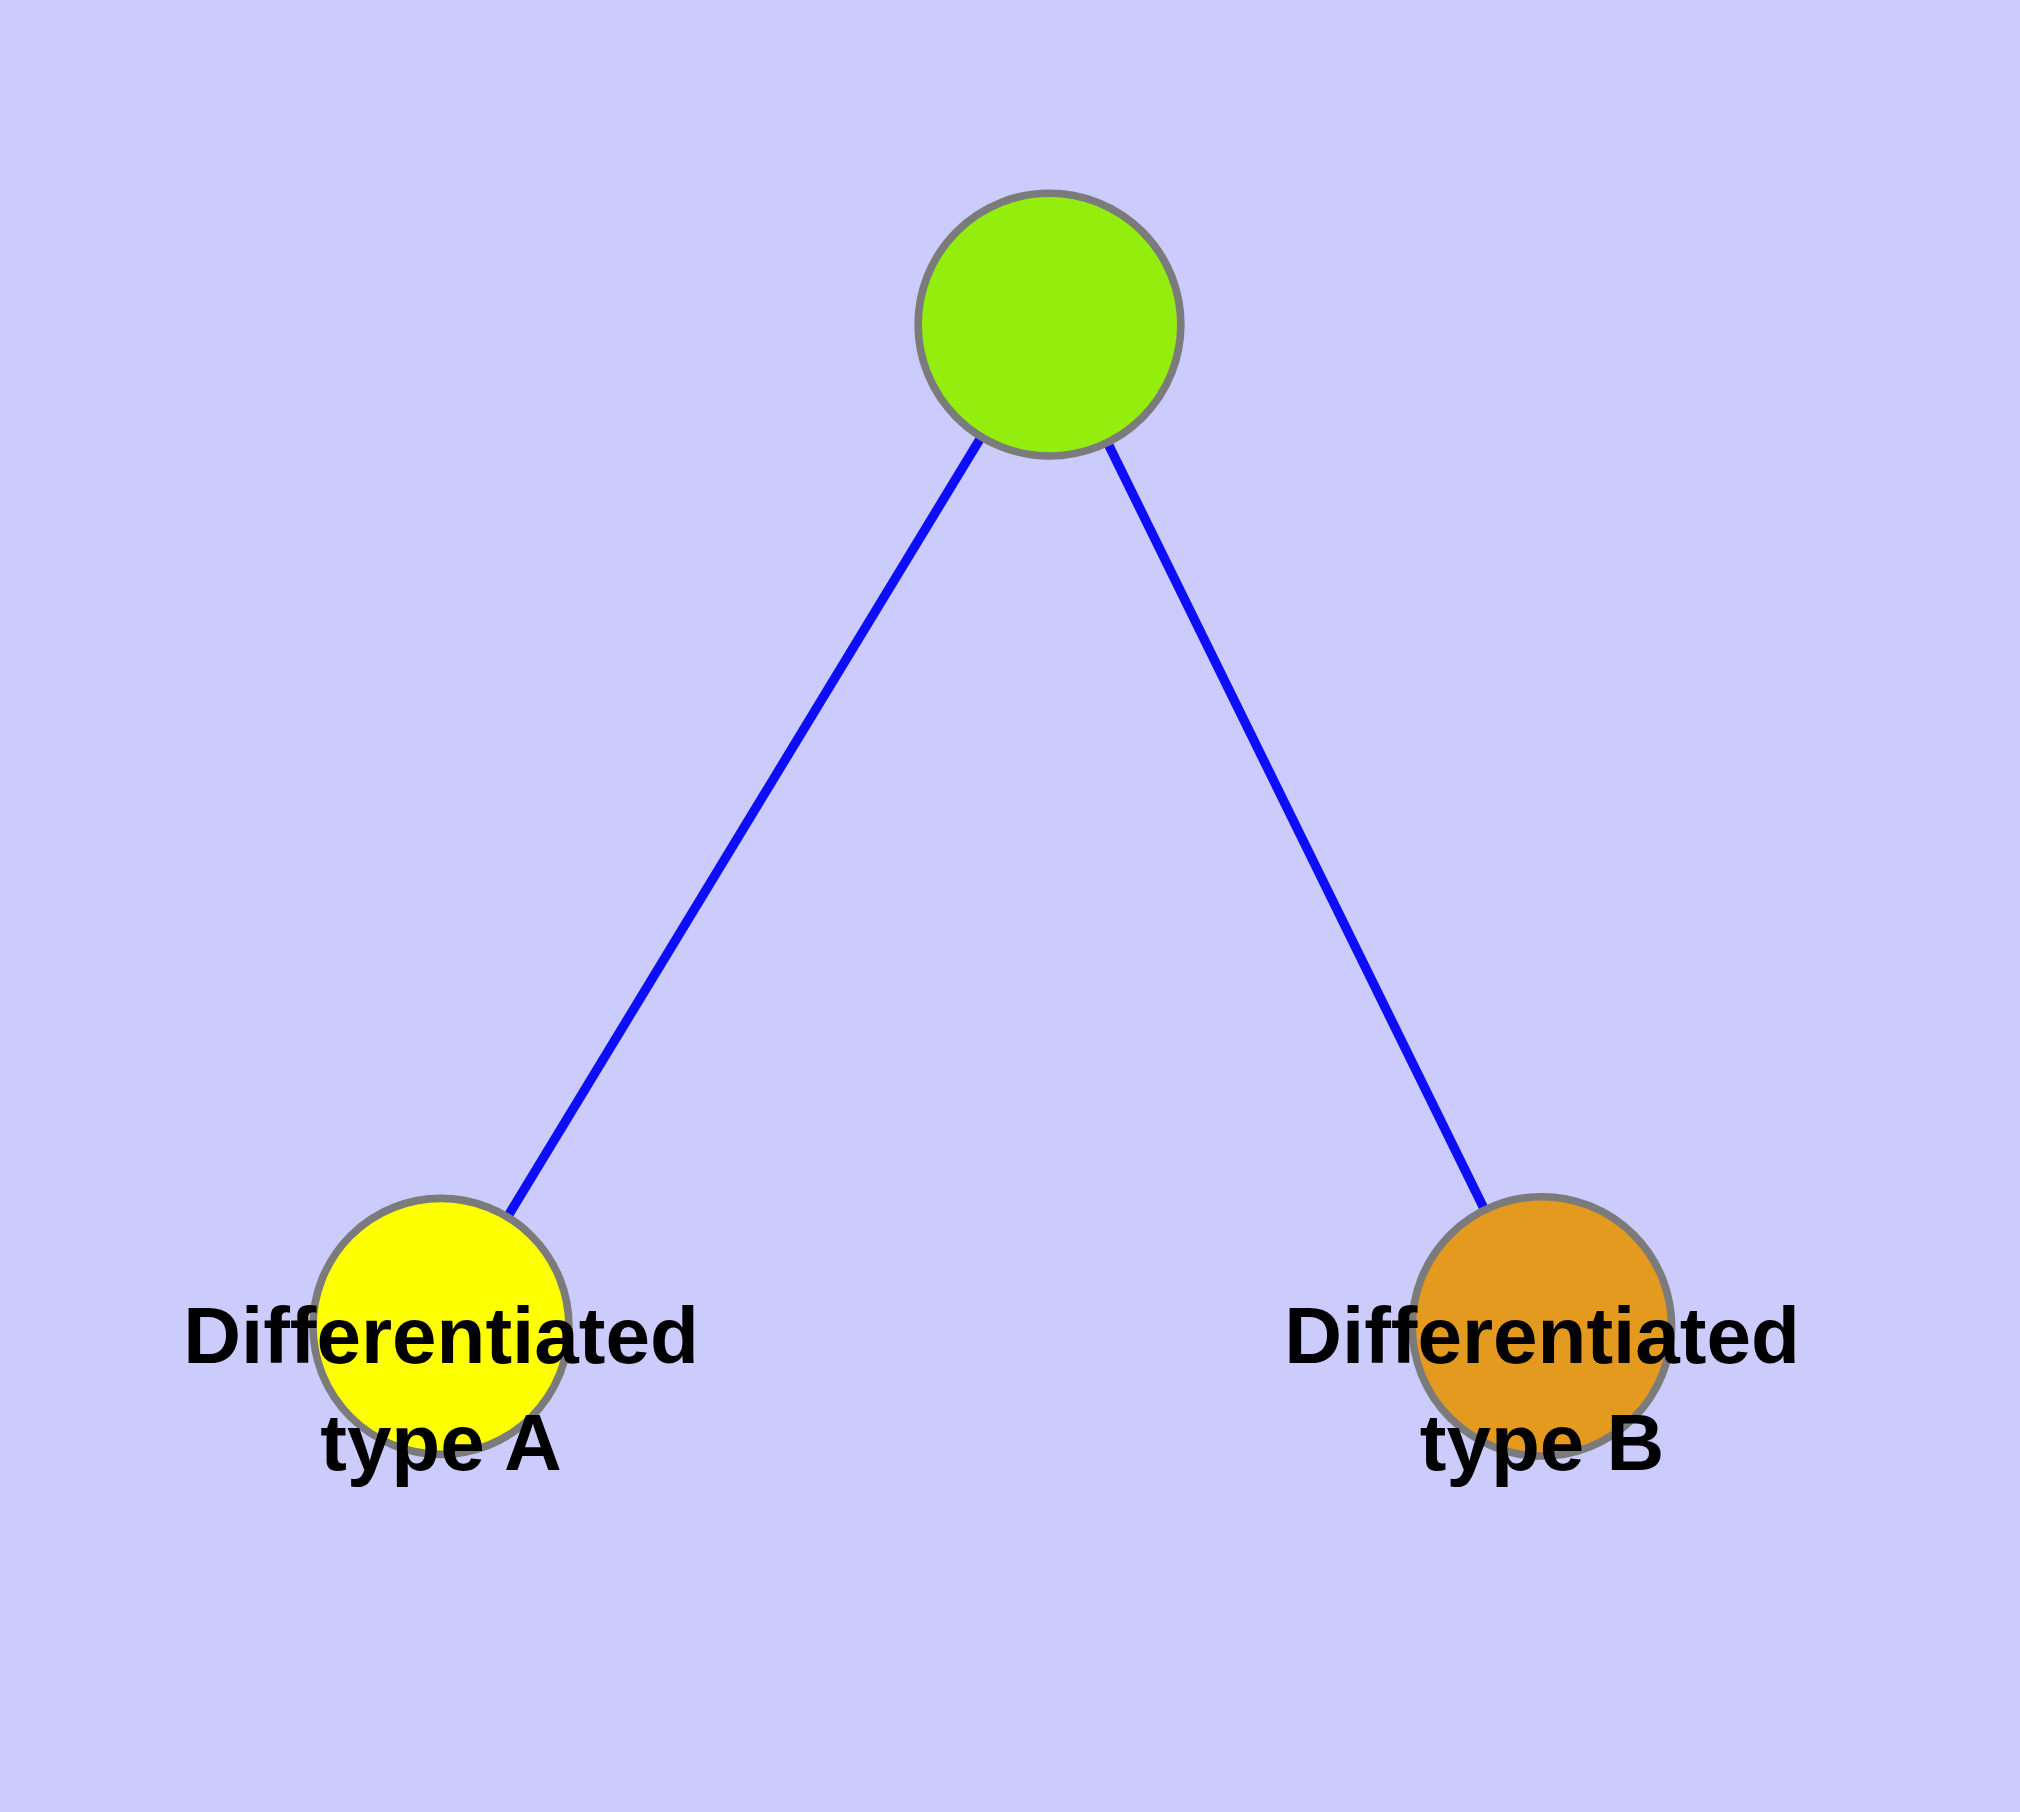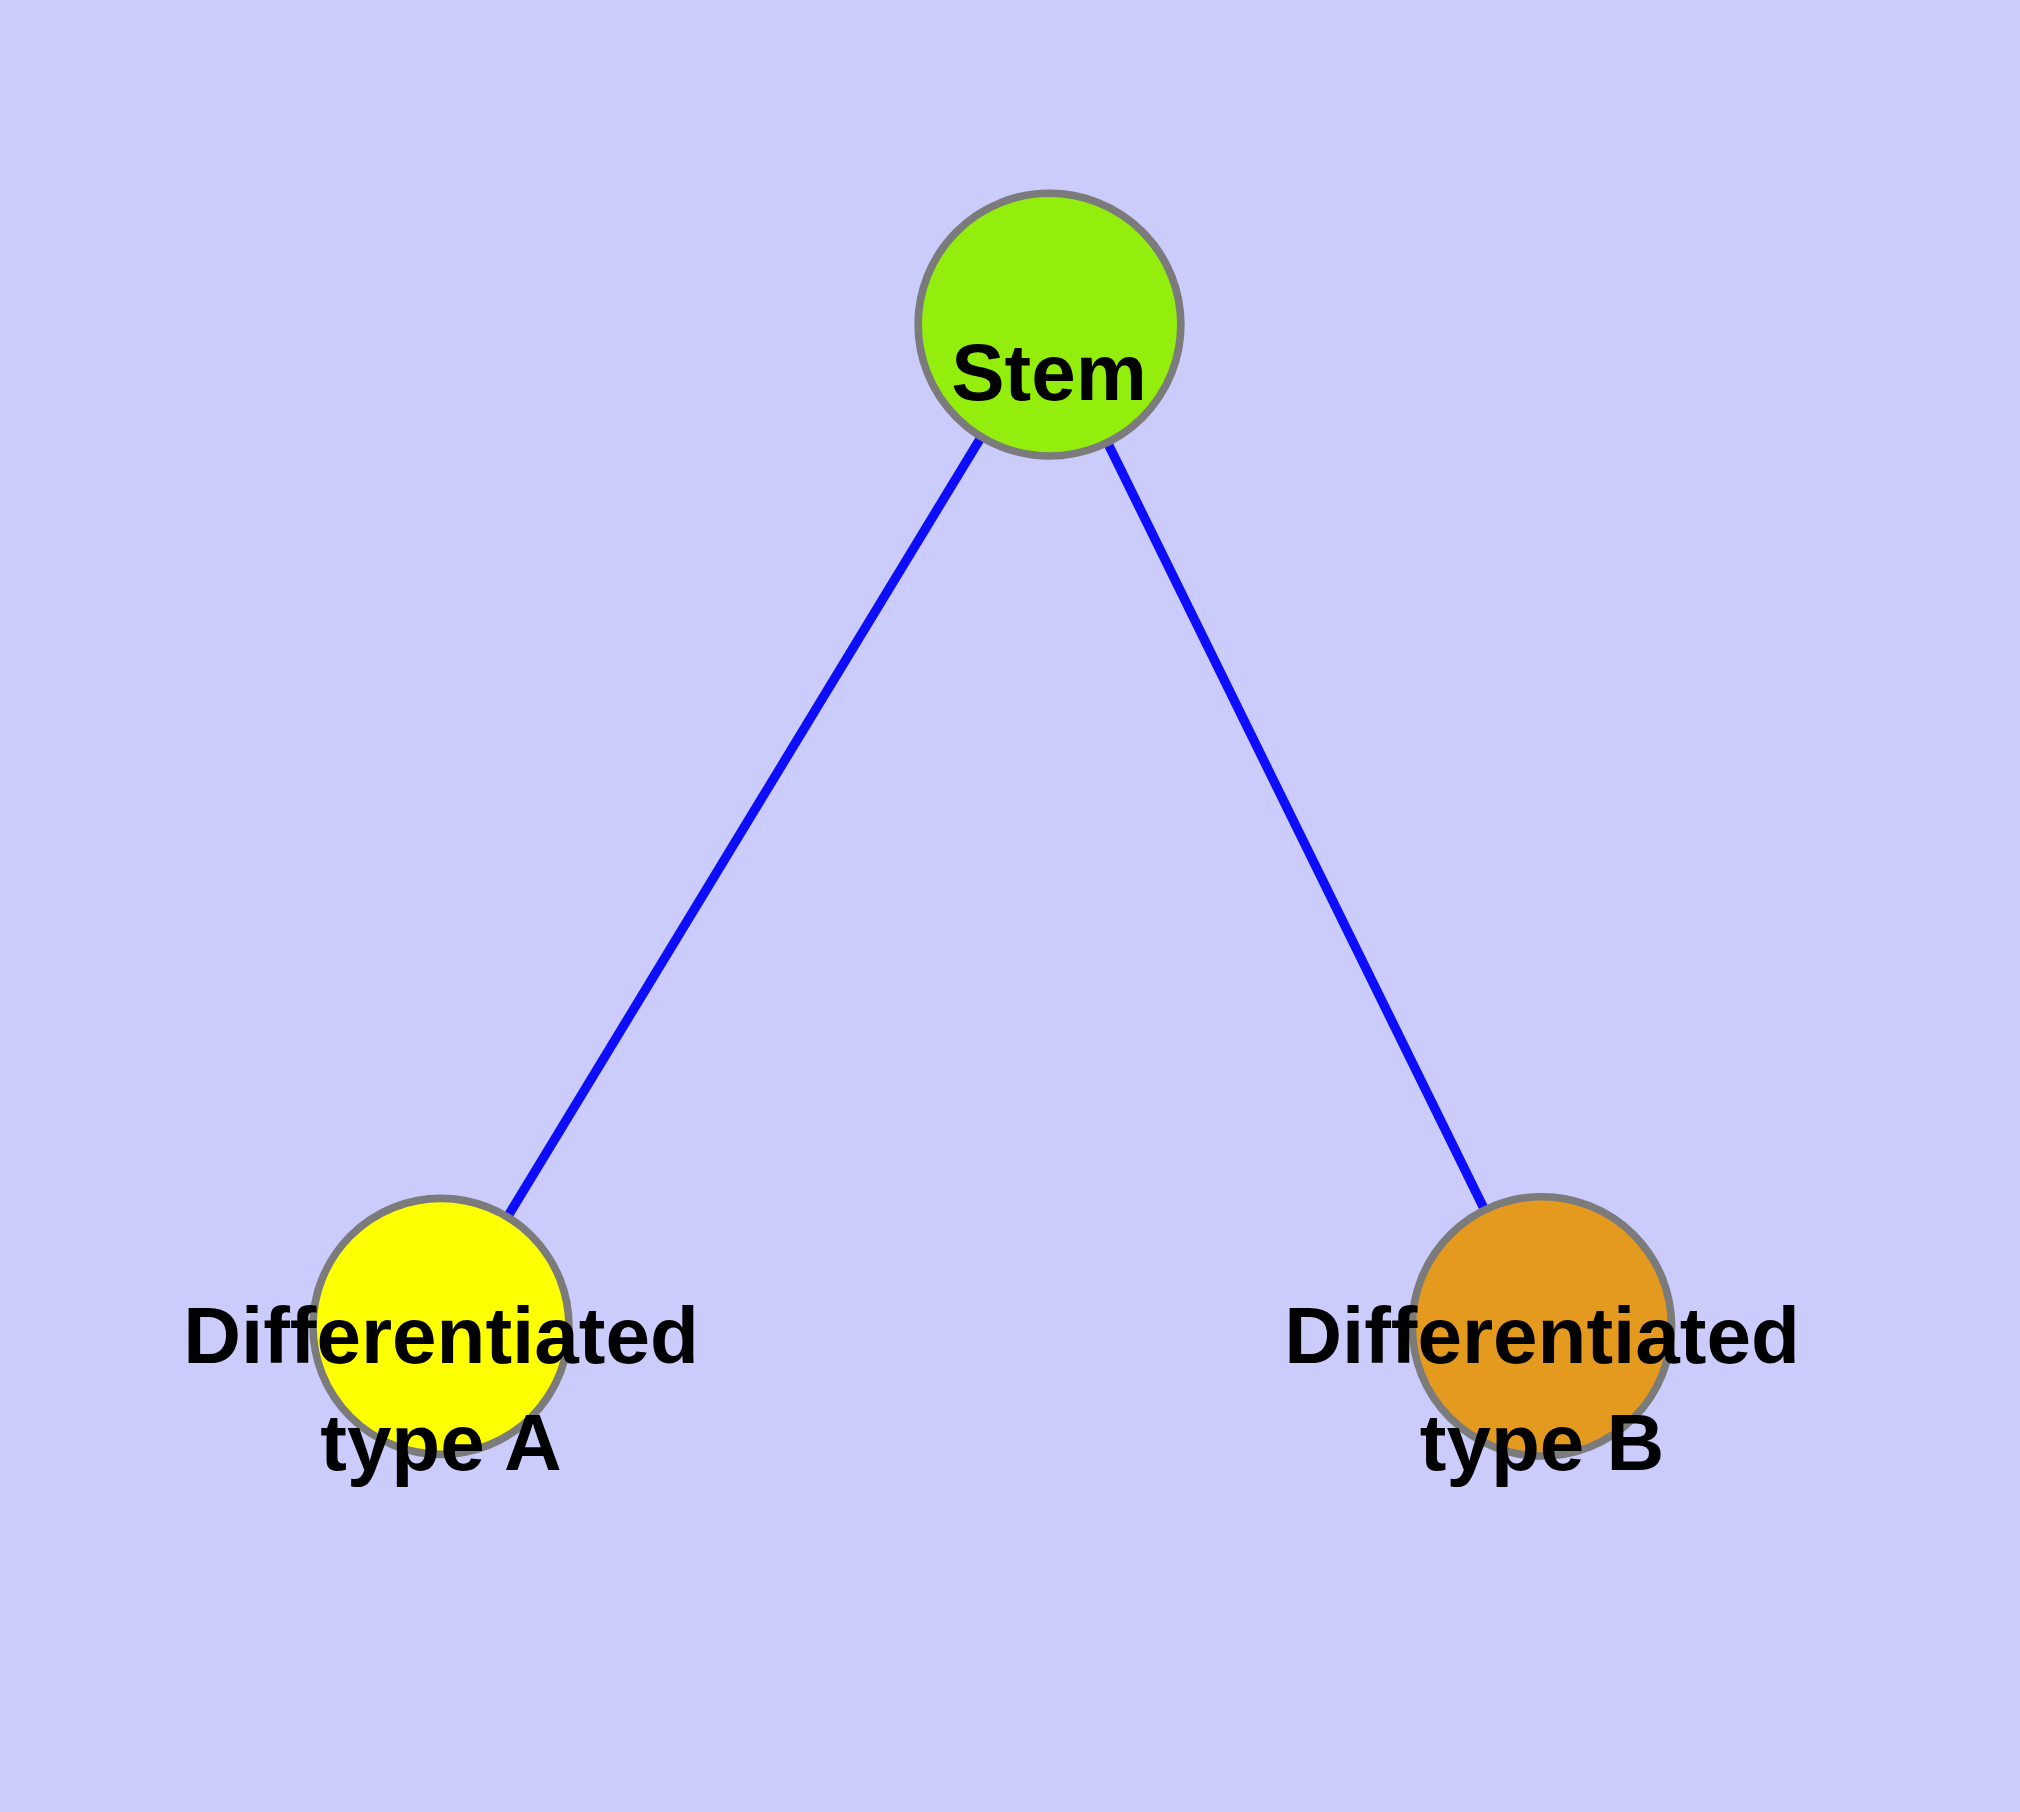--- a/index.html
+++ b/index.html
@@ -43,23 +43,20 @@
 
   <svg id="graph-svg" viewBox="0 0 2384 2138" preserveAspectRatio="xMidYMid meet">
     <line class="edge" x1="1238" y1="383" x2="520" y2="1565" stroke="#0d0dfa" stroke-width="11"></line>
     <line class="edge" x1="1238" y1="383" x2="1819" y2="1565" stroke="#0d0dfa" stroke-width="11"></line>
 
     <circle class="node-circle" cx="1238" cy="383" r="155" fill="#93ee0d" stroke="#7b7b7b" stroke-width="9"></circle>
     <circle class="node-circle" cx="520" cy="1565" r="151" fill="#feff00" stroke="#7b7b7b" stroke-width="9"></circle>
     <circle class="node-circle" cx="1819" cy="1565" r="153" fill="#e49a1f" stroke="#7b7b7b" stroke-width="9"></circle>
   </svg>
 
-  <div class="node-label" style="left: 1049px; top: 320px; color: rgb(0, 0, 0);">
-    <span>Stem</span>
-  </div>
 
   <div class="node-label" style="left: 441px; top: 1337px; color: rgb(0, 0, 0);">
     <span>Differentiated
 type A</span>
   </div>
 
   <div class="node-label" style="left: 1542px; top: 1337px; color: rgb(0, 0, 0);">
     <span>Differentiated
 type B</span>
   </div>

